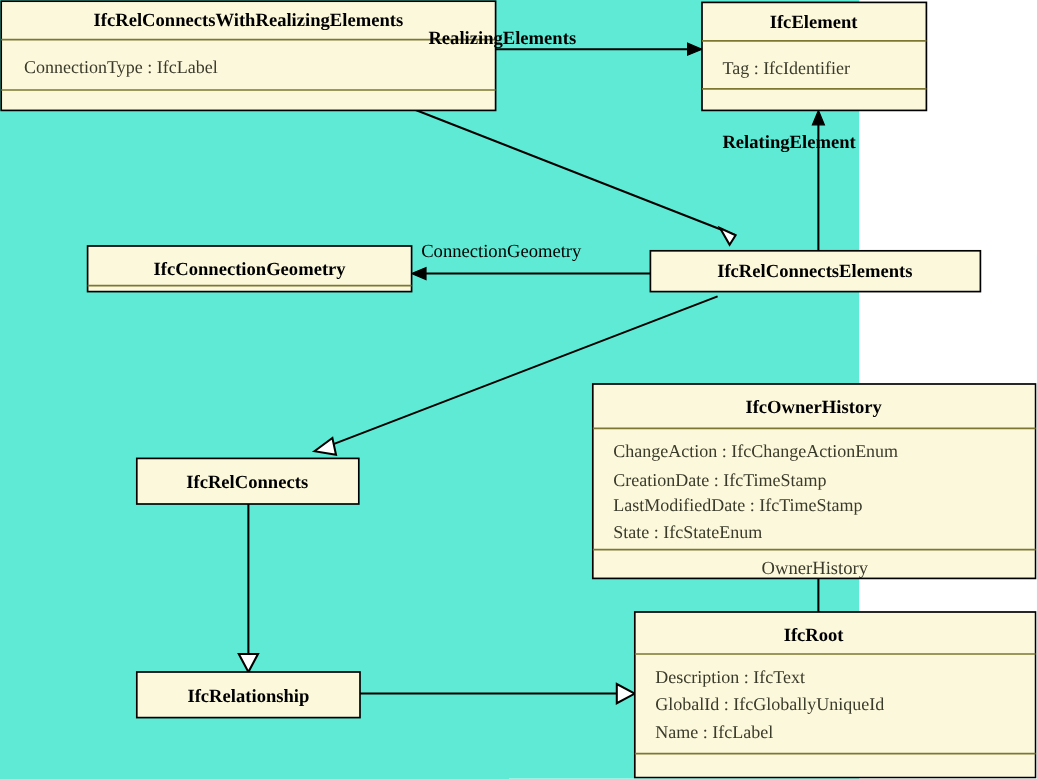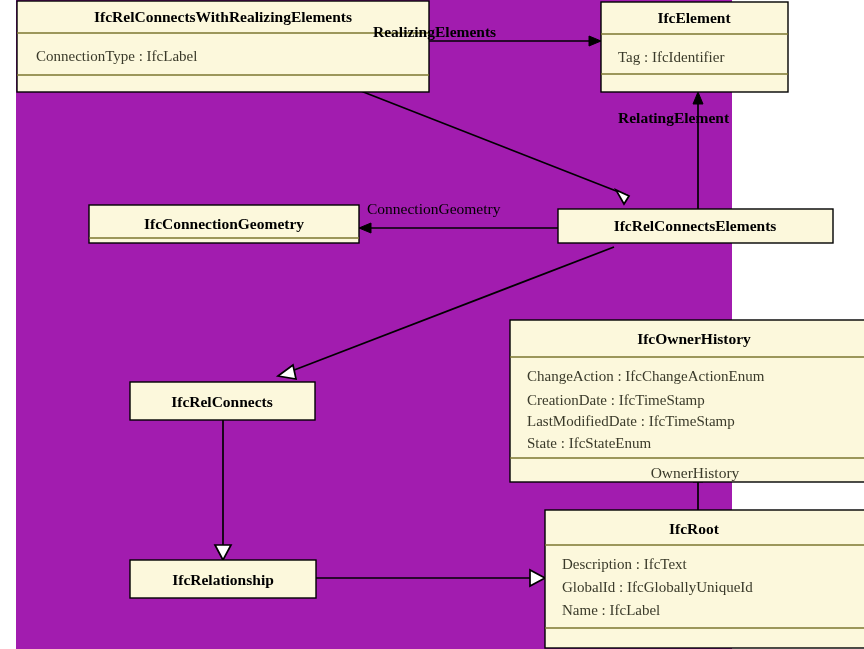--- a/index.html
+++ b/index.html
@@ -10,22 +10,21 @@
   body {
     width: 864px;
     height: 649px;
     overflow: hidden;
     font-family: "Liberation Serif", "DejaVu Serif", serif;
   }
   #diagram-root {
     position: relative;
     width: 716px;
     height: 649px;
-    background: #a21caf;
-    margin-left: 16px;
+    background: #5eead4;
   }
   svg#uml-canvas {
     display: block;
     width: 864px;
     height: 649px;
   }
   .cls-box-fill {
     fill: #fcf8dc;
     stroke: #000000;
     stroke-width: 1.4;

